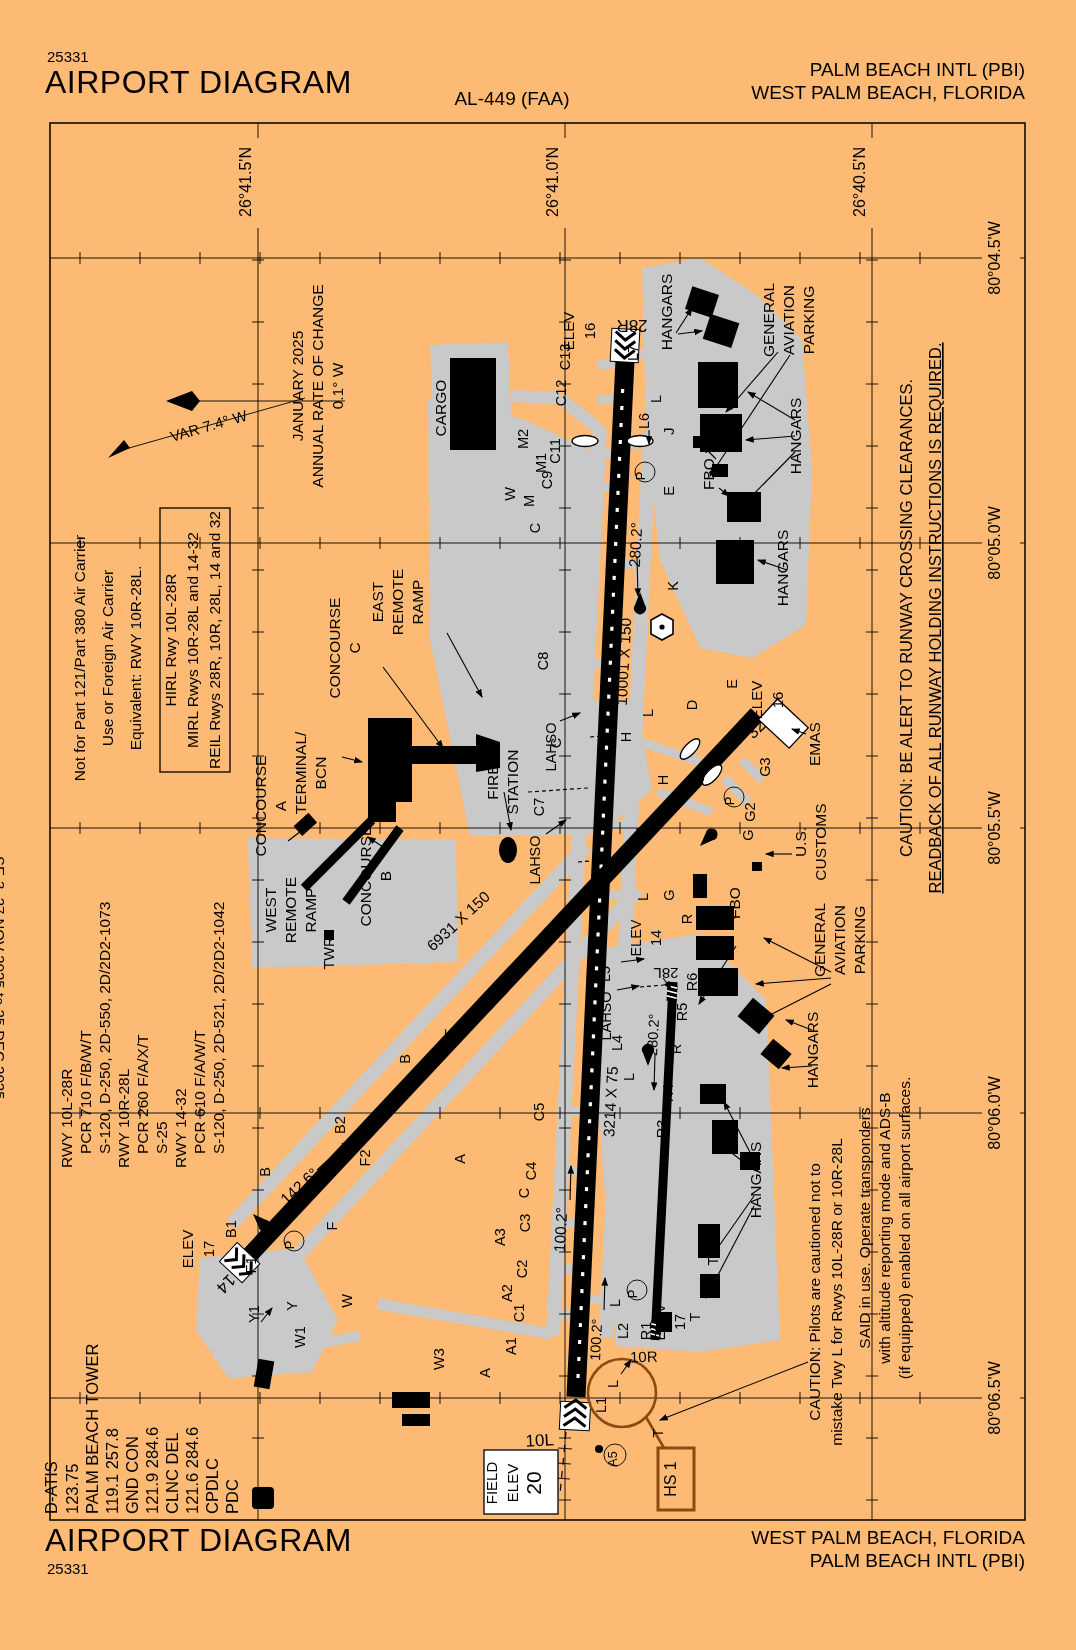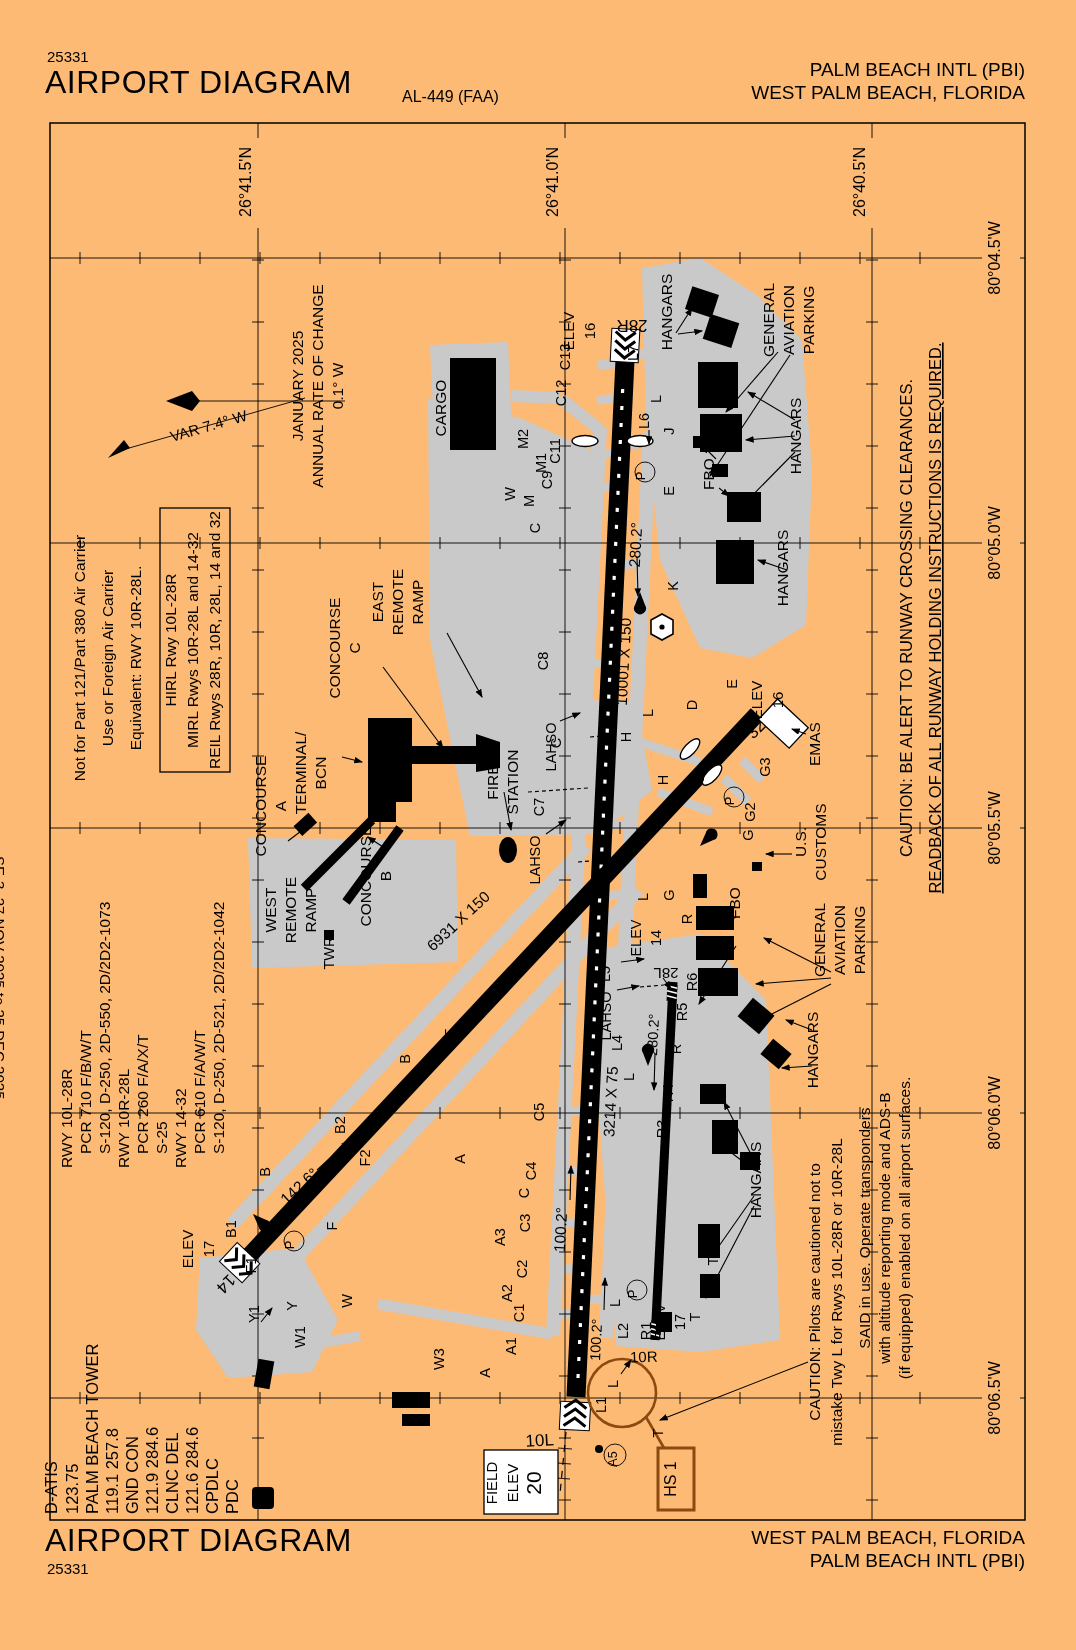--- a/index.html
+++ b/index.html
@@ -1,21 +1,21 @@
 <!DOCTYPE html>
 <html style="--hs: #8a4a10;"><head>
 <meta charset="utf-8">
 <style>
   html,body{margin:0;padding:0;background:#fff;font-family:"Liberation Sans",sans-serif;}
   .page{position:relative;width:1076px;height:1650px;background:#fdba74;overflow:hidden;}
   .abs{position:absolute;}
   svg text{font-family:"Liberation Sans",sans-serif;fill:#000;}
   .h-code{left:47px;top:48px;font-size:15px;}
   .h-title{left:45px;top:64px;font-size:32px;letter-spacing:.5px;}
-  .h-al{left:402px;top:88px;width:220px;font-size:16px;}
+  .h-al{left:402px;top:88px;width:220px;text-align:center;font-size:19px;}
   .h-right{right:51px;top:58px;text-align:right;font-size:19px;line-height:23px;}
   .f-title{left:45px;top:1522px;font-size:32px;letter-spacing:.5px;}
   .f-code{left:47px;top:1560px;font-size:15px;}
   .f-right{right:51px;top:1526px;text-align:right;font-size:19px;line-height:23px;}
   .edge{left:8px;top:856px;width:400px;font-size:15px;transform:rotate(90deg);transform-origin:0 0;white-space:nowrap;}
   .bld{fill:#000;stroke:none;}
   .apf{fill:#c9c9c9;stroke:none;}
   .ap{stroke:#c9c9c9;fill:none;}
   .thin{stroke:#000;stroke-width:.9;fill:none;}
   .ar{stroke:#000;stroke-width:1.1;fill:none;marker-end:url(#ah);}

